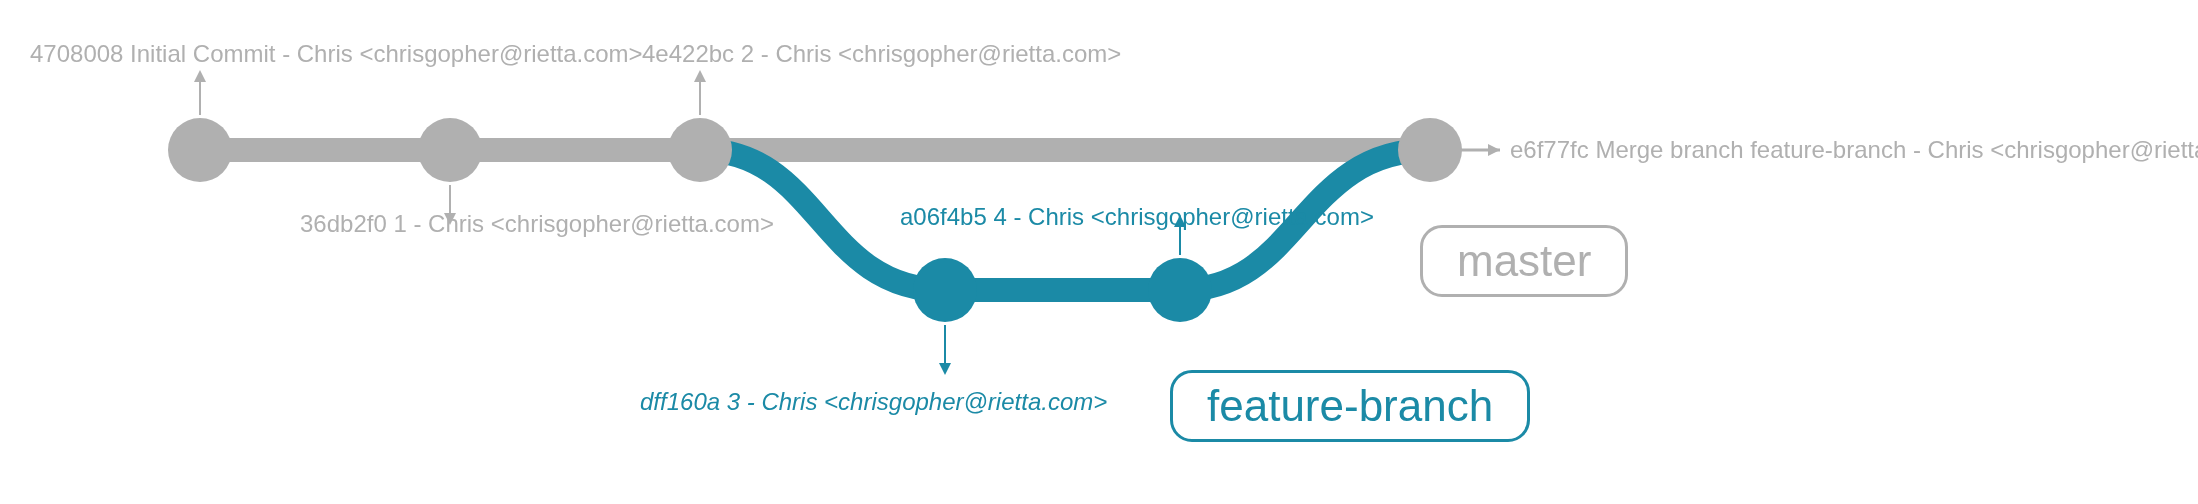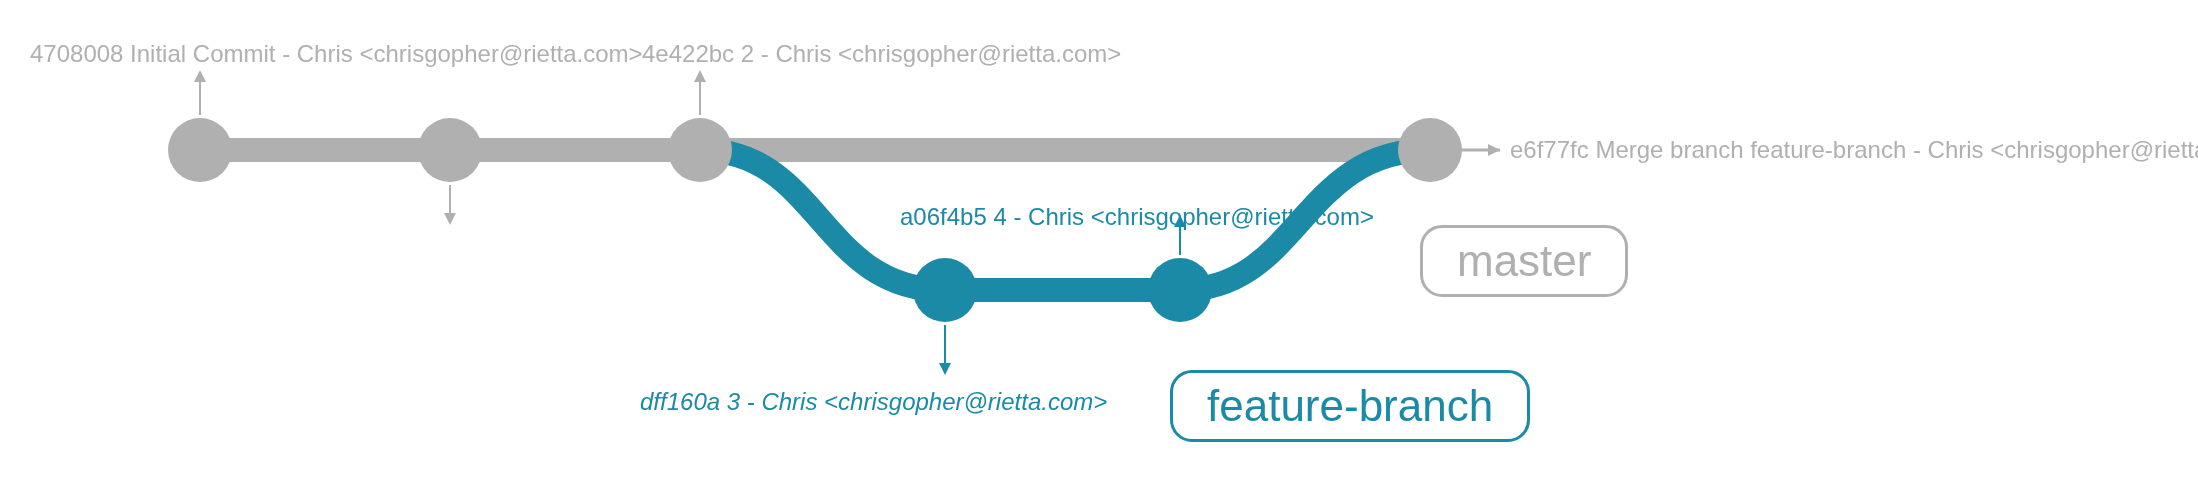--- a/index.html
+++ b/index.html
@@ -70,20 +70,21 @@
     <polygon points="700,70 694,82 706,82" fill="#b0b0b0"></polygon>
 
     <line x1="945" y1="325" x2="945" y2="365" stroke="#1b8aa6" stroke-width="2"></line>
     <polygon points="945,375 939,363 951,363" fill="#1b8aa6"></polygon>
 
     <line x1="1180" y1="255" x2="1180" y2="225" stroke="#1b8aa6" stroke-width="2"></line>
     <polygon points="1180,215 1174,227 1186,227" fill="#1b8aa6"></polygon>
   </svg>
 
   <div class="commit-label" style="left:30px;  top:40px;">4708008 Initial Commit - Chris &lt;chrisgopher@rietta.com&gt;</div>
+  <div class="commit-label" style="left:300px; top:210px;">36db2f0 1 - Chris &lt;chrisgopher@rietta.com&gt;</div>
   <div class="commit-label" style="left:600px; top:40px;margin-left:42px;">4e422bc 2 - Chris &lt;chrisgopher@rietta.com&gt;</div>
   <div class="commit-label teal" style="left:640px; top:388px;font-style:italic;">dff160a 3 - Chris &lt;chrisgopher@rietta.com&gt;</div>
   <div class="commit-label teal" style="left:900px; top:203px;">a06f4b5 4 - Chris &lt;chrisgopher@rietta.com&gt;</div>
   <div class="commit-label" style="left:1510px; top:136px;">e6f77fc Merge branch feature-branch - Chris &lt;chrisgopher@rietta.com&gt;</div>
 
   <div class="branch-tag gray" style="left:1420px; top:225px;">master</div>
   <div class="branch-tag teal" style="left:1170px; top:370px;">feature-branch</div>
 
 </div>
 

